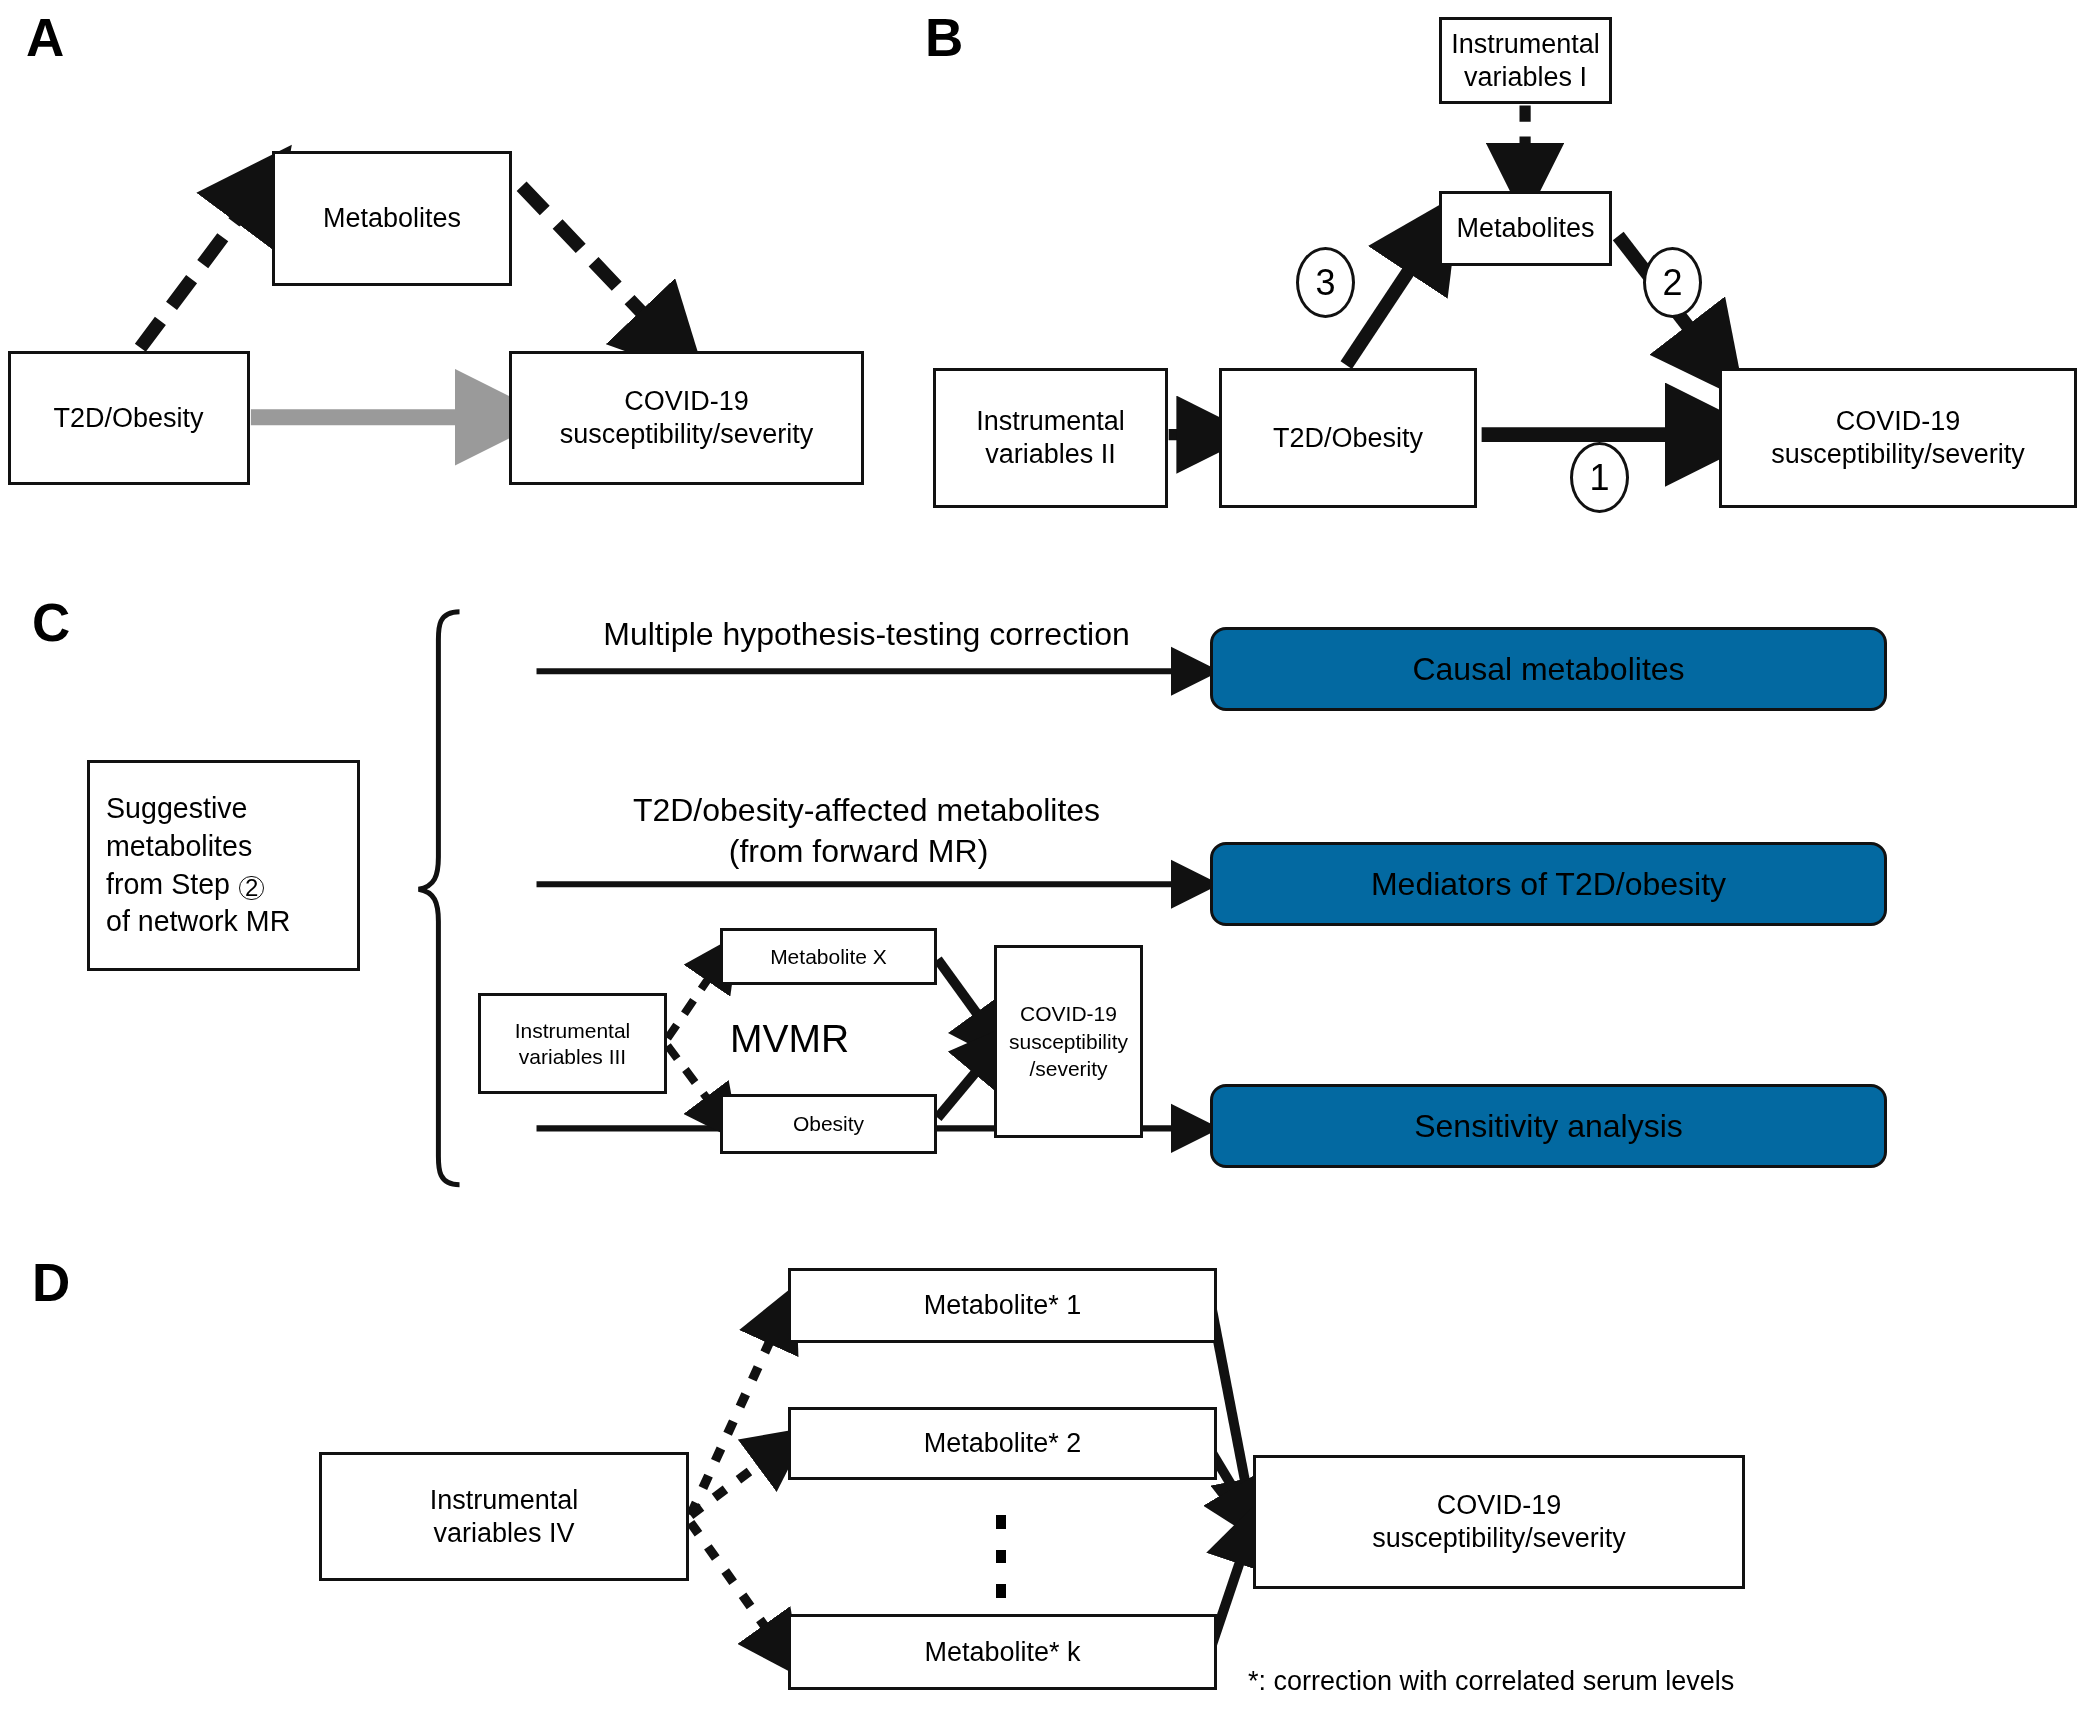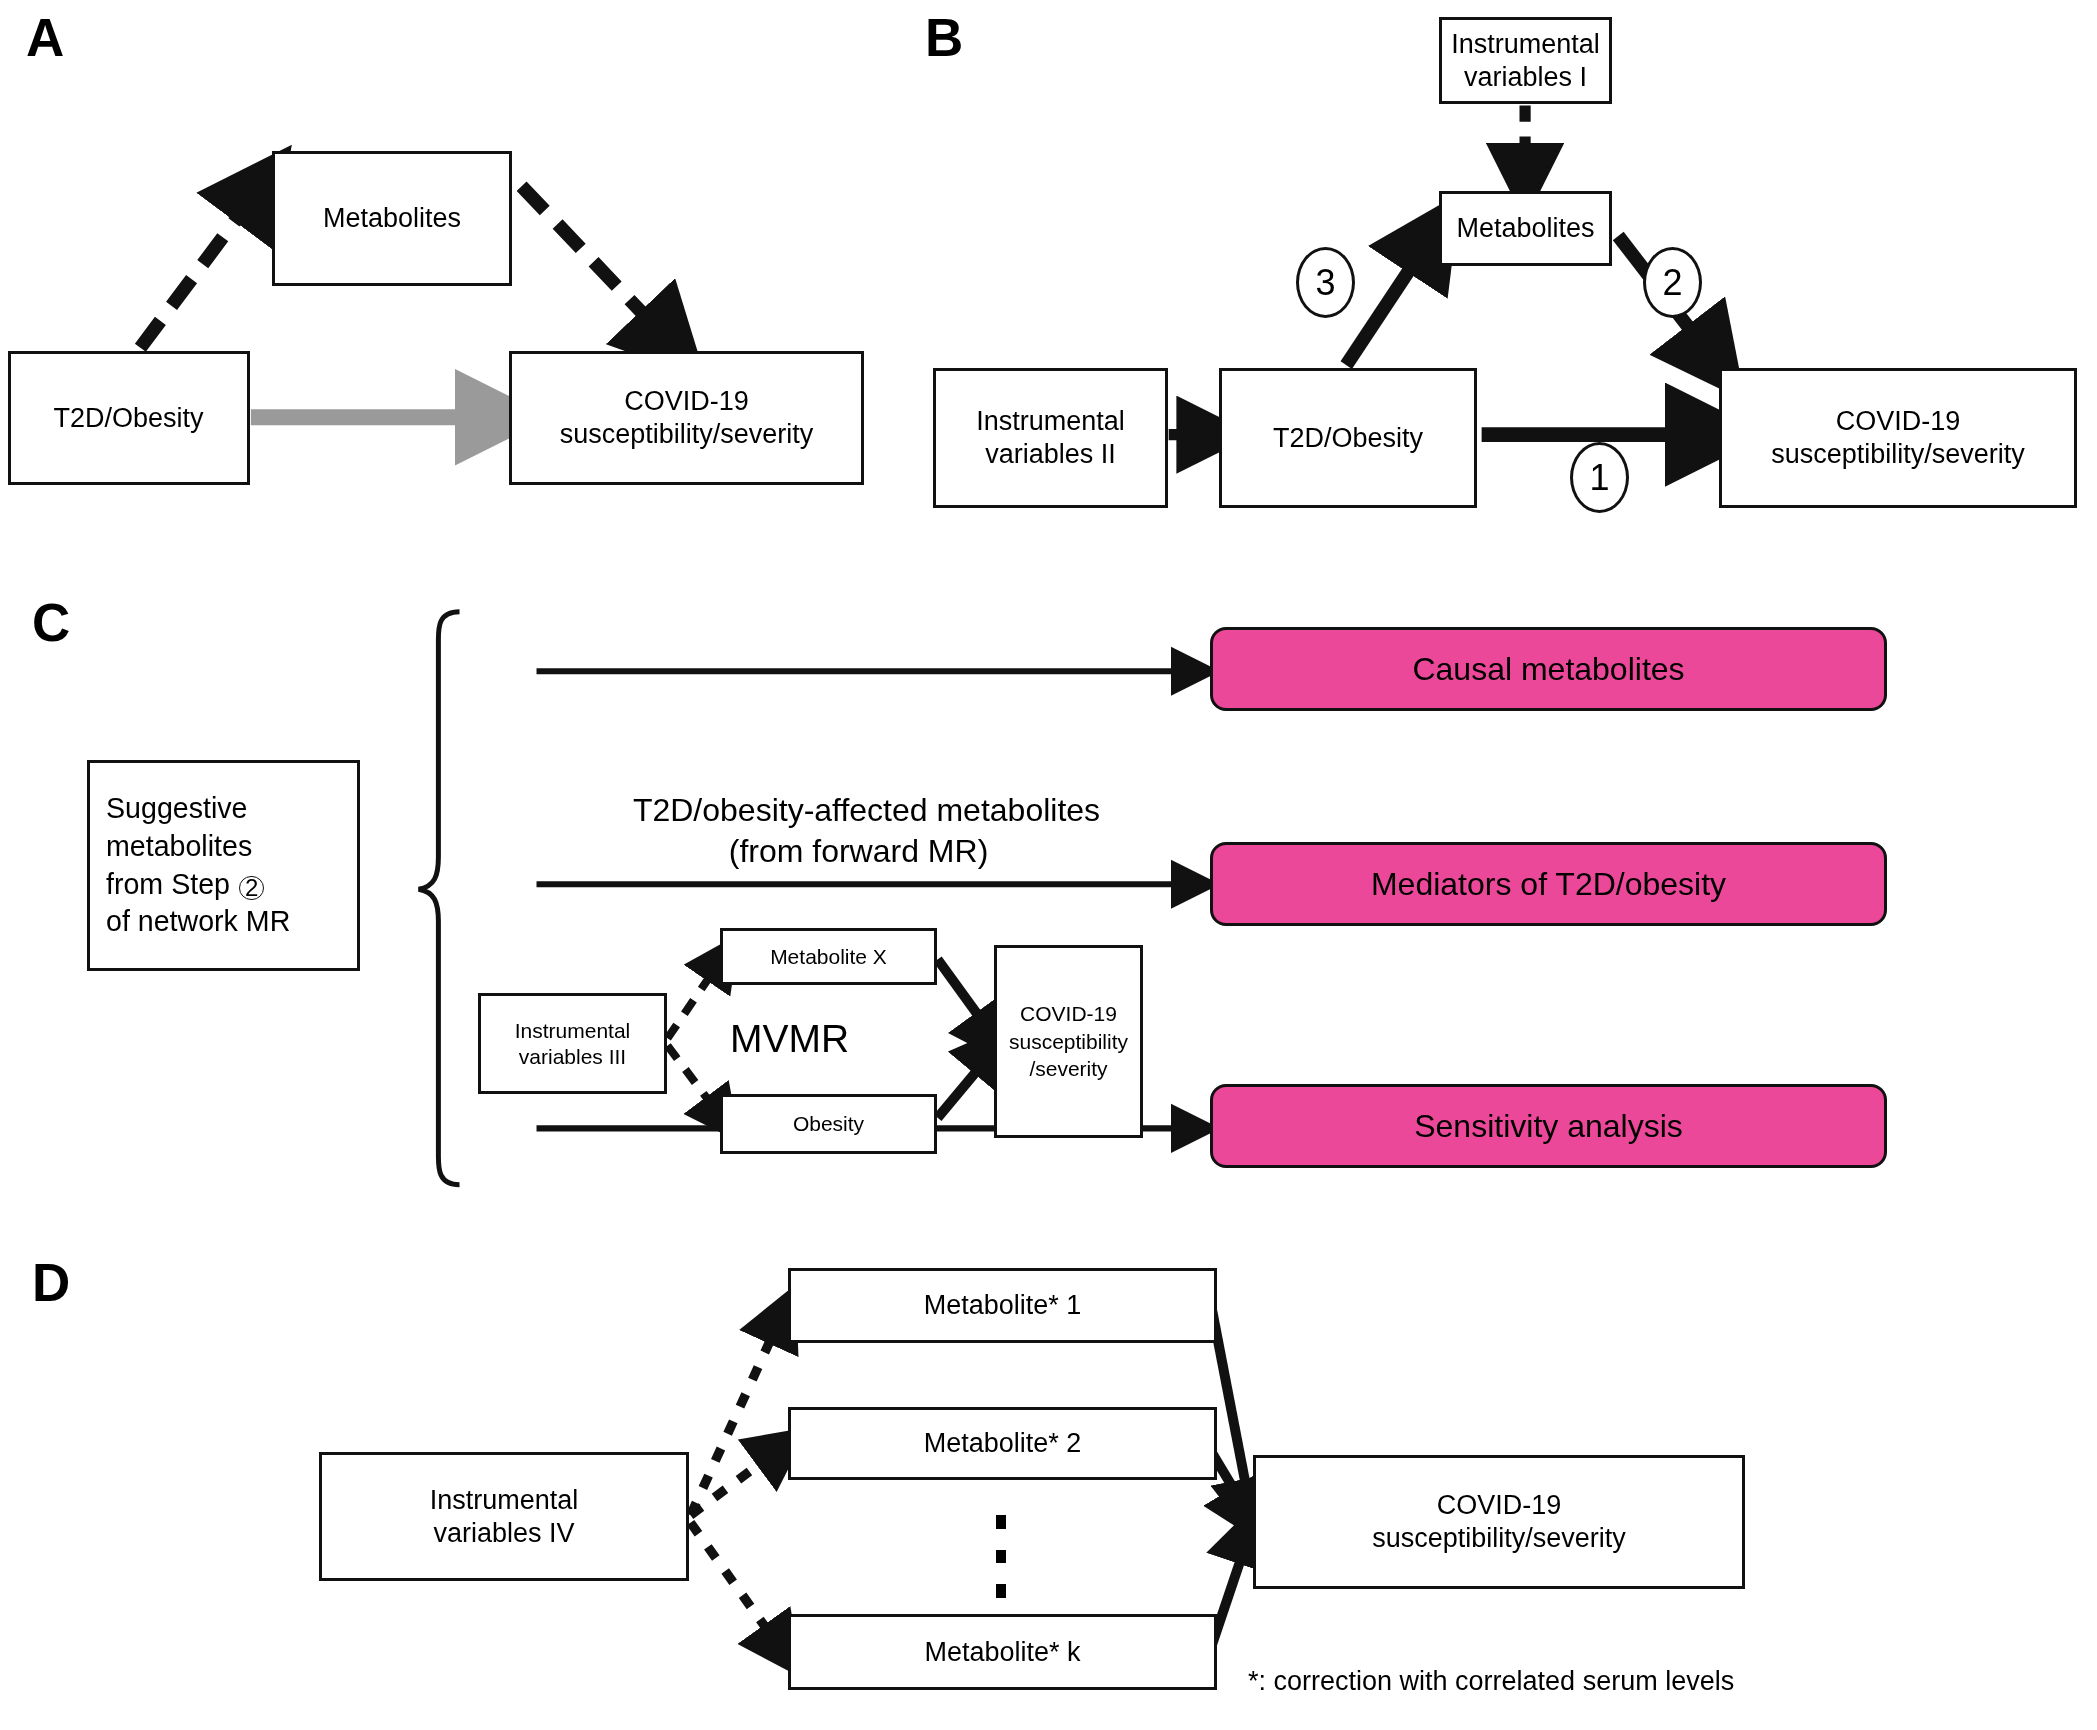--- a/index.html
+++ b/index.html
@@ -5,21 +5,21 @@
   html,body{margin:0;padding:0;background:#ffffff;}
   body{font-family:"Liberation Sans",sans-serif;color:#000;}
   #fig{position:relative;width:2097px;height:1730px;background:#fff;overflow:hidden;}
   svg.layer{position:absolute;left:0;top:0;width:2097px;height:1730px;pointer-events:none;}
 
   .panel-letter{position:absolute;font-weight:bold;font-size:53px;line-height:1;color:#000;}
 
   .nbox{position:absolute;box-sizing:border-box;border:3.1px solid #111;background:#fff;
         display:flex;align-items:center;justify-content:center;text-align:center;
         font-size:27px;line-height:1.22;padding:2.5px 6.2px;}
-  .rbox{position:absolute;box-sizing:border-box;border:3.1px solid #111;background:#ec4899;
+  .rbox{position:absolute;box-sizing:border-box;border:3.1px solid #111;background:#0369a1;
         border-radius:16px;display:flex;align-items:center;justify-content:center;
         text-align:center;font-size:32px;}
   .lbl{position:absolute;text-align:center;font-size:32px;line-height:1.2;}
   .small{font-size:21px;}
   .mvmr{position:absolute;font-size:39px;}
   .foot{position:absolute;font-size:27px;}
   .circnum{display:inline-flex;align-items:center;justify-content:center;
            width:0.94em;height:0.94em;border:1.9px solid #111;border-radius:50%;
            font-size:0.84em;line-height:1;vertical-align:-0.1em;margin-left:.06em;}
   .cnum{position:absolute;display:flex;align-items:center;justify-content:center;
@@ -155,20 +155,21 @@
               text-align:left;padding-left:16px;font-size:28.6px;line-height:1.32;">
     <span>Suggestive</span>
     <span>metabolites</span>
     <span>
       <span>from Step</span>
       <span class="circnum">2</span>
     </span>
     <span>of network MR</span>
   </div>
 
+  <div class="lbl" style="left:534px;top:615px;width:665px;">Multiple hypothesis-testing correction</div>
   <div class="rbox" style="left:1210px;top:627px;width:677px;height:84px;">Causal metabolites</div>
 
   <div class="lbl" style="left:534px;top:791px;width:665px;text-align:center;">T2D/obesity-affected metabolites</div>
   <div class="lbl" style="left:526px;top:832px;width:665px;">(from forward MR)</div>
   <div class="rbox" style="left:1210px;top:842px;width:677px;height:84px;">Mediators of T2D/obesity</div>
 
   <div class="rbox" style="left:1210px;top:1084px;width:677px;height:84px;">Sensitivity analysis</div>
 
   <div class="nbox small" style="left:478px;top:993px;width:189px;height:101px;white-space:pre-line;">Instrumental
 variables III</div>

